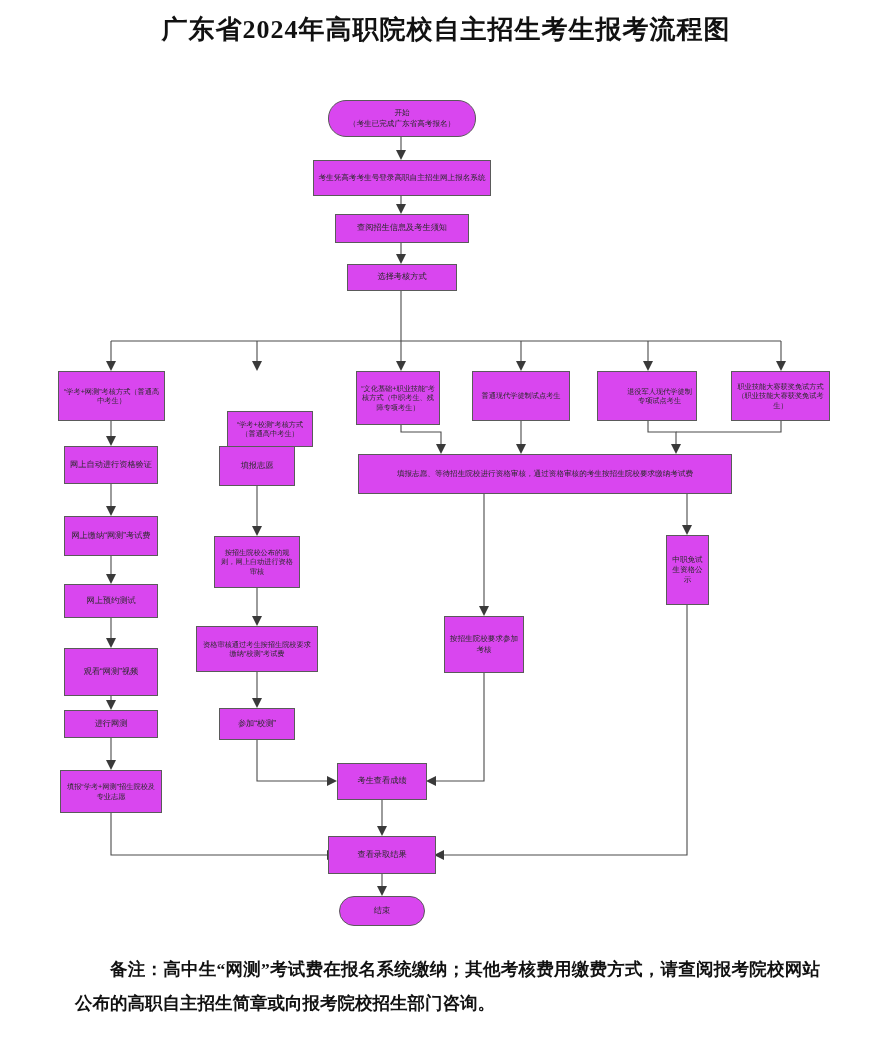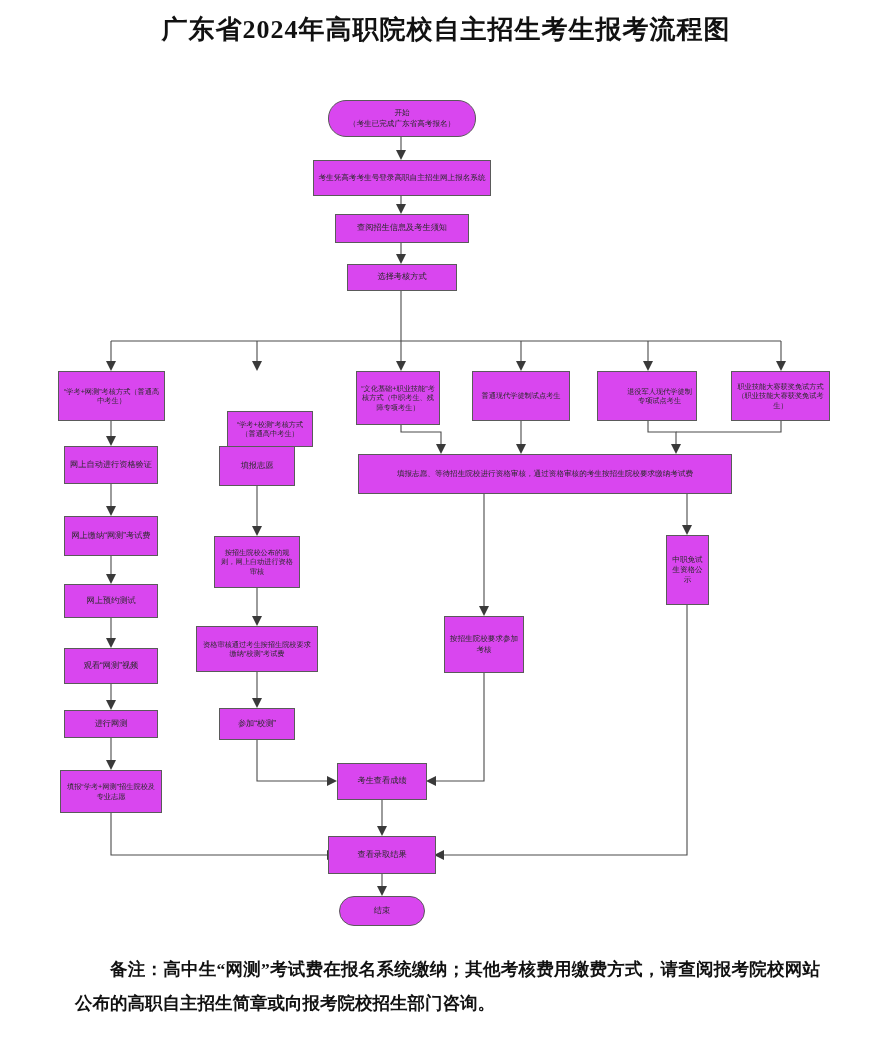--- a/index.html
+++ b/index.html
@@ -137,21 +137,21 @@
   <div class="node t7" style="left:58px;top:371px;width:107px;height:50px;">“学考+网测”考核方式（普通高中考生）</div>
   <div class="node t7" style="left:227px;top:371px;width:86px;height:36px;margin-top:40px;">“学考+校测”考核方式（普通高中考生）</div>
   <div class="node t7" style="left:472px;top:371px;width:98px;height:50px;">普通现代学徒制试点考生</div>
   <div class="node t7" style="left:356px;top:371px;width:84px;height:54px;">“文化基础+职业技能”考核方式（中职考生、残障专项考生）</div>
   <div class="node t7" style="left:597px;top:371px;width:100px;height:50px;padding-left:28px;">退役军人现代学徒制专项试点考生</div>
   <div class="node t7" style="left:731px;top:371px;width:99px;height:50px;">职业技能大赛获奖免试方式（职业技能大赛获奖免试考生）</div>
 
   <div class="node t8" style="left:64px;top:446px;width:94px;height:38px;">网上自动进行资格验证</div>
   <div class="node t8" style="left:64px;top:516px;width:94px;height:40px;">网上缴纳“网测”考试费</div>
   <div class="node t8" style="left:64px;top:584px;width:94px;height:34px;">网上预约测试</div>
-  <div class="node t8" style="left:64px;top:648px;width:94px;height:36px;">观看“网测”视频</div>
+  <div class="node t8" style="left:64px;top:648px;width:94px;height:48px;">观看“网测”视频</div>
   <div class="node t8" style="left:64px;top:710px;width:94px;height:28px;">进行网测</div>
   <div class="node t7" style="left:60px;top:770px;width:102px;height:43px;">填报“学考+网测”招生院校及专业志愿</div>
 
   <div class="node t8" style="left:219px;top:446px;width:76px;height:40px;">填报志愿</div>
   <div class="node t7" style="left:214px;top:536px;width:86px;height:52px;">按招生院校公布的规则，网上自动进行资格审核</div>
   <div class="node t7" style="left:196px;top:626px;width:122px;height:46px;">资格审核通过考生按招生院校要求缴纳“校测”考试费</div>
   <div class="node t8" style="left:219px;top:708px;width:76px;height:32px;">参加“校测”</div>
 
   <div class="node t75" style="left:358px;top:454px;width:374px;height:40px;">填报志愿、等待招生院校进行资格审核，通过资格审核的考生按招生院校要求缴纳考试费</div>
 

